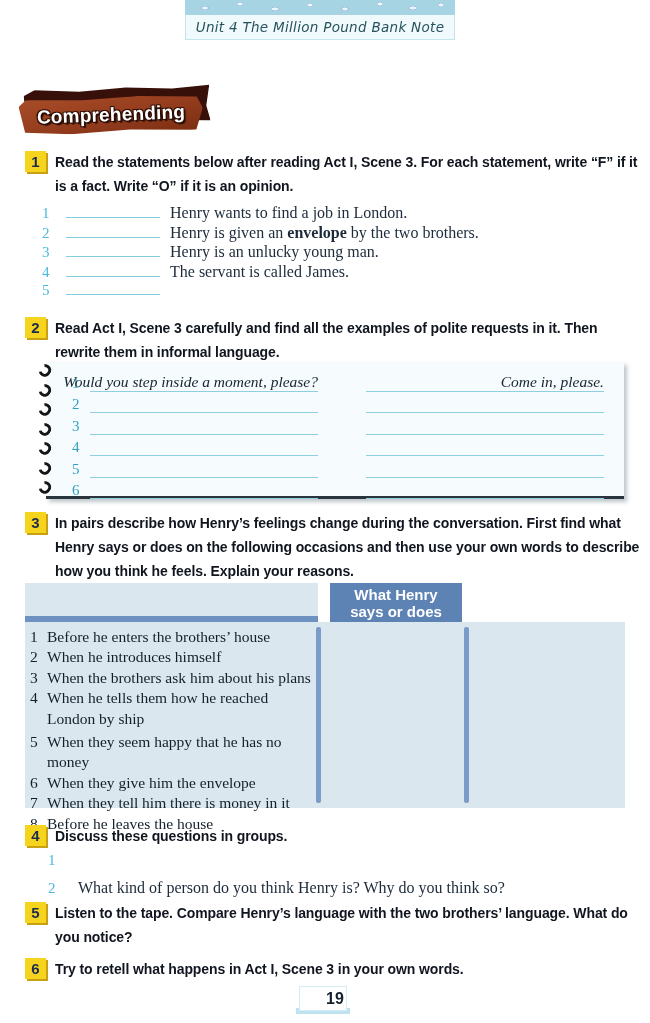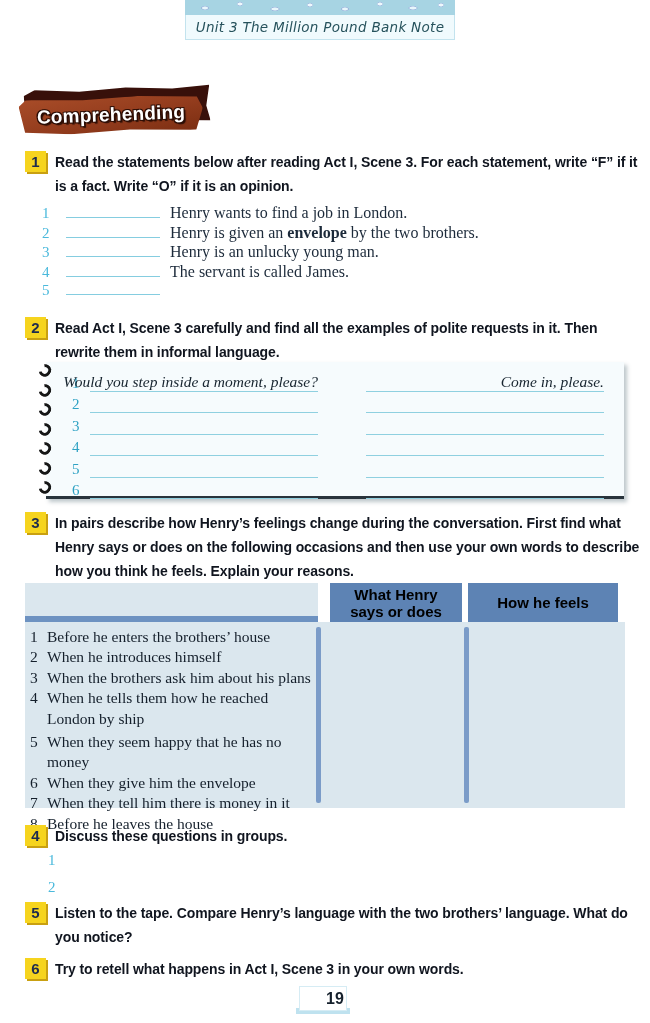--- a/index.html
+++ b/index.html
@@ -85,21 +85,21 @@
   .nb-line { border-bottom:1.3px solid #8fd0e0; height:100%; display:flex; align-items:flex-end;justify-content:flex-end; }
   .nb-left  { flex:0 0 auto; width:228px; margin-left:2px; }
   .nb-right { flex:0 0 auto; width:238px; margin-left:48px; }
   .nb-answer { font-style:italic; font-size:15.5px; color:#17242f; padding:0 0 0 2px; white-space:nowrap; }
 
   
   .feel-table { left:25px; top:583px; width:600px; height:225px; }
   .ft-leftstrip { position:absolute; left:0; top:0; width:293px; height:33px; background:#dbe7ee; }
   .ft-hbar { position:absolute; left:0; top:33px; width:293px; height:6px; background:#6d92c1; }
   .ft-th {
-    position:absolute; top:0; height:39px; background:#5d83b4; color:#000000;
+    position:absolute; top:0; height:39px; background:#5d83b4; color:#ffffff;
     font-family:"Liberation Sans", sans-serif; font-weight:bold; font-size:15px; line-height:17px;
     display:flex; align-items:center; justify-content:center; text-align:center; padding:18px 8px;
   }
   .ft-th1 { left:305px; width:132px; }
   .ft-th2 { left:443px; width:150px; }
   .ft-body { position:absolute; left:0; top:39px; width:600px; height:186px; background:#dbe7ee; padding:5px 0 0 5px; }
   .ft-vbar { position:absolute; width:5px; top:44px; height:176px; background:#7b9cc8; border-radius:2px; }
   .ft-vbar1 { left:291px; } .ft-vbar2 { left:439px; }
   .ft-row { display:flex; width:285px; font-size:15.5px; line-height:20.4px; color:#141f2b; }
   .ft-row-num { flex:0 0 auto; width:17px; }
@@ -116,21 +116,21 @@
     left:299px; top:986px; width:48px; height:25px; background:#ffffff; border:1px solid #d6ecf4;
     display:flex; align-items:center; justify-content:center;
     font-family:"Liberation Sans", sans-serif; font-weight:bold; font-size:16px; color:#15202c;padding-left:24px;
   }
 </style>
 </head>
 <body>
 
 <div class="abs unit-band">
   <div class="droplet-strip"></div>
-  <div class="unit-title-box">Unit 3  The Million Pound Bank Note</div>
+  <div class="unit-title-box">Unit 4  The Million Pound Bank Note</div>
 </div>
 
 <div class="abs banner-back"></div>
 <div class="abs banner-front">
   <span class="banner-label">Comprehending</span>
 </div>
 
 <div class="abs ex-head" style="left:25px; top:150px;">
   <div class="badge">1</div>
   <div class="instr">Read the statements below after reading Act I, Scene 3. For each statement, write “F” if it is a fact. Write “O” if it is an opinion.</div>
@@ -233,21 +233,20 @@
 </div>
 
 <div class="abs ex-head" style="left:25px; top:511px;">
   <div class="badge">3</div>
   <div class="instr">In pairs describe how Henry’s feelings change during the conversation. First find what Henry says or does on the following occasions and then use your own words to describe how you think he feels. Explain your reasons.</div>
 </div>
 <div class="abs feel-table">
   <div class="ft-leftstrip"></div>
   <div class="ft-hbar"></div>
   <div class="ft-th ft-th1">What Henry says or does</div>
-  <div class="ft-th ft-th2">How he feels</div>
   <div class="ft-body">
     <div class="ft-row">
       <span class="ft-row-num">1</span>
       <span class="ft-row-text">Before he enters the brothers’ house</span>
     </div>
     <div class="ft-row">
       <span class="ft-row-num">2</span>
       <span class="ft-row-text">When he introduces himself</span>
     </div>
     <div class="ft-row">
@@ -282,20 +281,21 @@
 <div class="abs ex-head" style="left:25px; top:824px;">
   <div class="badge">4</div>
   <div class="instr">Discuss these questions in groups.</div>
 </div>
 <div class="abs" style="left:48px; top:852px;">
   <div class="q-row">
     <span class="q-num">1</span>
   </div>
   <div class="q-row">
     <span class="q-num">2</span>
+    <span>What kind of person do you think Henry is? Why do you think so?</span>
   </div>
 </div>
 
 <div class="abs ex-head" style="left:25px; top:901px;">
   <div class="badge">5</div>
   <div class="instr">Listen to the tape. Compare Henry’s language with the two brothers’ language. What do you notice?</div>
 </div>
 
 <div class="abs ex-head" style="left:25px; top:957px;">
   <div class="badge">6</div>

